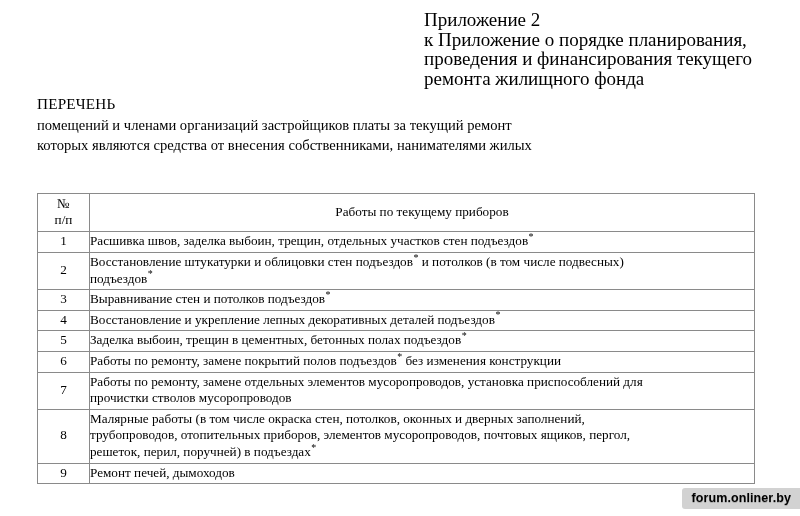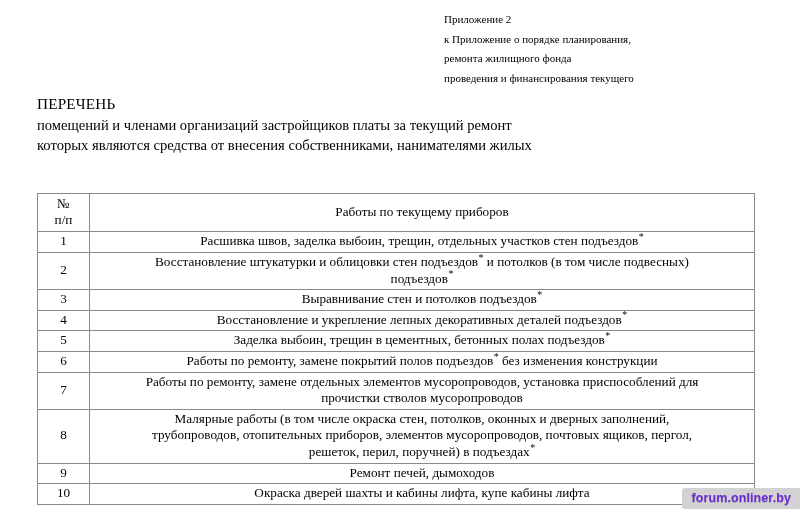--- a/index.html
+++ b/index.html
@@ -12,24 +12,24 @@
     background: #ffffff;
     font-family: "Liberation Serif", "DejaVu Serif", serif;
     color: #000000;
     position: relative;
     overflow: hidden;
   }
 
   
   .doc-header {
     position: absolute;
-    left: 444px;
+    left: 424px;
     top: 10px;
     width: 330px;
-    font-size: 11px;
+    font-size: 19px;
     line-height: 19.5px;
   }
   .doc-header div { white-space: nowrap; }
 
   
   .title-block {
     position: absolute;
     left: 37px;
     top: 94px;
     width: 724px;
@@ -60,21 +60,21 @@
     font-weight: normal;
   }
   .col-num {
     width: 51px;
     text-align: center;
     vertical-align: middle;
   }
   .col-work {
     padding-left: 5px;
     padding-right: 4px;
-    text-align: center;
+    text-align: left;
   }
   thead .col-num {
     line-height: 16.2px;
     padding: 2px 0 3px 0;
   }
   thead .col-work {
     text-align: center;
     padding-left: 0;
     padding-right: 0;
   }
@@ -86,38 +86,38 @@
     padding-left: 0.5px;
   }
   .cell-line { display: block; }
 
   
   .watermark {
     position: absolute;
     right: 0px;
     top: 488px;
     background: #d2d2d2;
-    color: #6d28d9;
+    color: #000000;
     font-family: "Liberation Sans", "DejaVu Sans", sans-serif;
     font-weight: bold;
     font-size: 12.5px;
     letter-spacing: 0.1px;
     padding: 3px 9px 4px 9px;
     border-radius: 3px 0 0 3px;
     text-shadow: 0 1px 0 rgba(140,140,140,0.55);
   }
 </style>
 </head>
 <body>
 
 <div class="doc-header">
   <div>Приложение 2</div>
   <div>к Приложение о порядке планирования,</div>
+  <div>проведения и финансирования текущего</div>
   <div>ремонта жилищного фонда</div>
-  <div>проведения и финансирования текущего</div>
 </div>
 
 <div class="title-block">
   <div class="main-title">ПЕРЕЧЕНЬ</div>
   <div class="sub-line">помещений и членами организаций застройщиков платы за текущий ремонт</div>
   <div class="sub-line">которых являются средства от внесения собственниками, нанимателями жилых</div>
 </div>
 
 <table class="work-table">
   <thead>
@@ -181,22 +181,16 @@
           <span class="cell-line">трубопроводов, отопительных приборов, элементов мусоропроводов, почтовых ящиков, пергол,</span>
           <span class="cell-line">решеток, перил, поручней) в подъездах<sup class="fn">*</sup></span>
         </td>
       </tr>
       <tr>
         <td class="col-num">9</td>
         <td class="col-work">
           <span class="cell-line">Ремонт печей, дымоходов</span>
         </td>
       </tr>
-      <tr>
-        <td class="col-num">10</td>
-        <td class="col-work">
-          <span class="cell-line">Окраска дверей шахты и кабины лифта, купе кабины лифта</span>
-        </td>
-      </tr>
     </tbody>
 </table>
 
 <div class="watermark">forum.onliner.by</div>
 
 </body></html>

